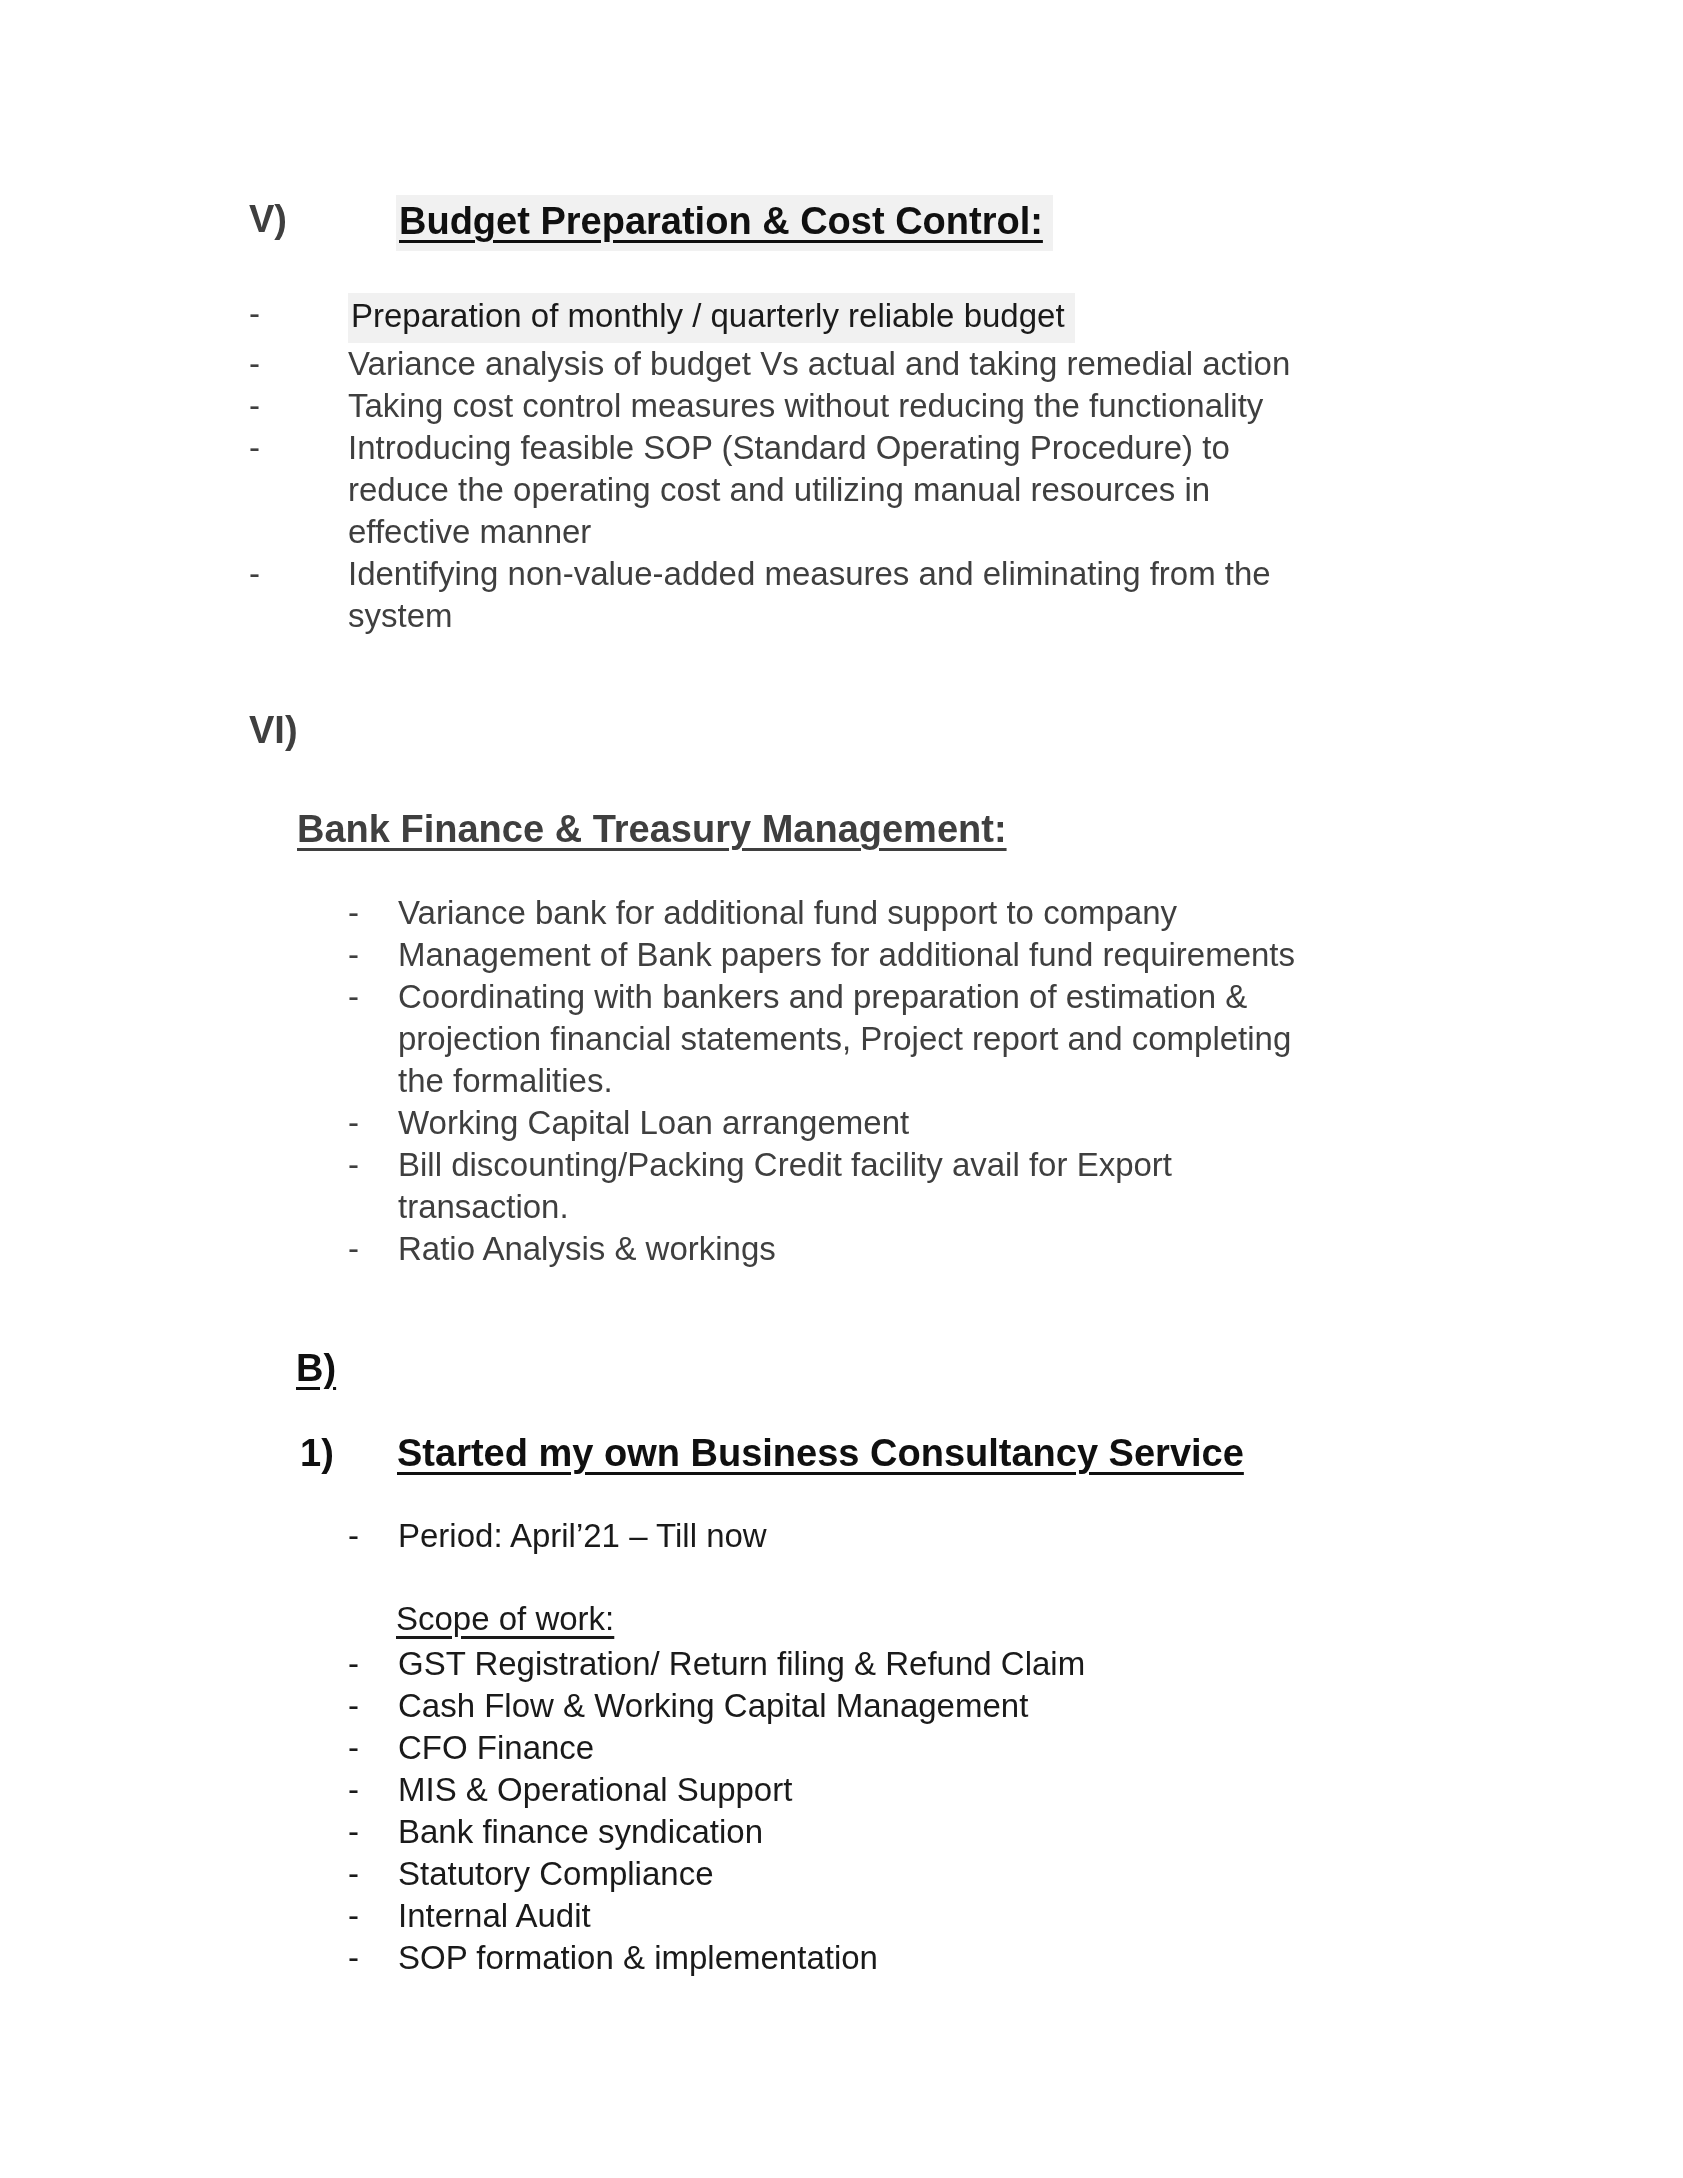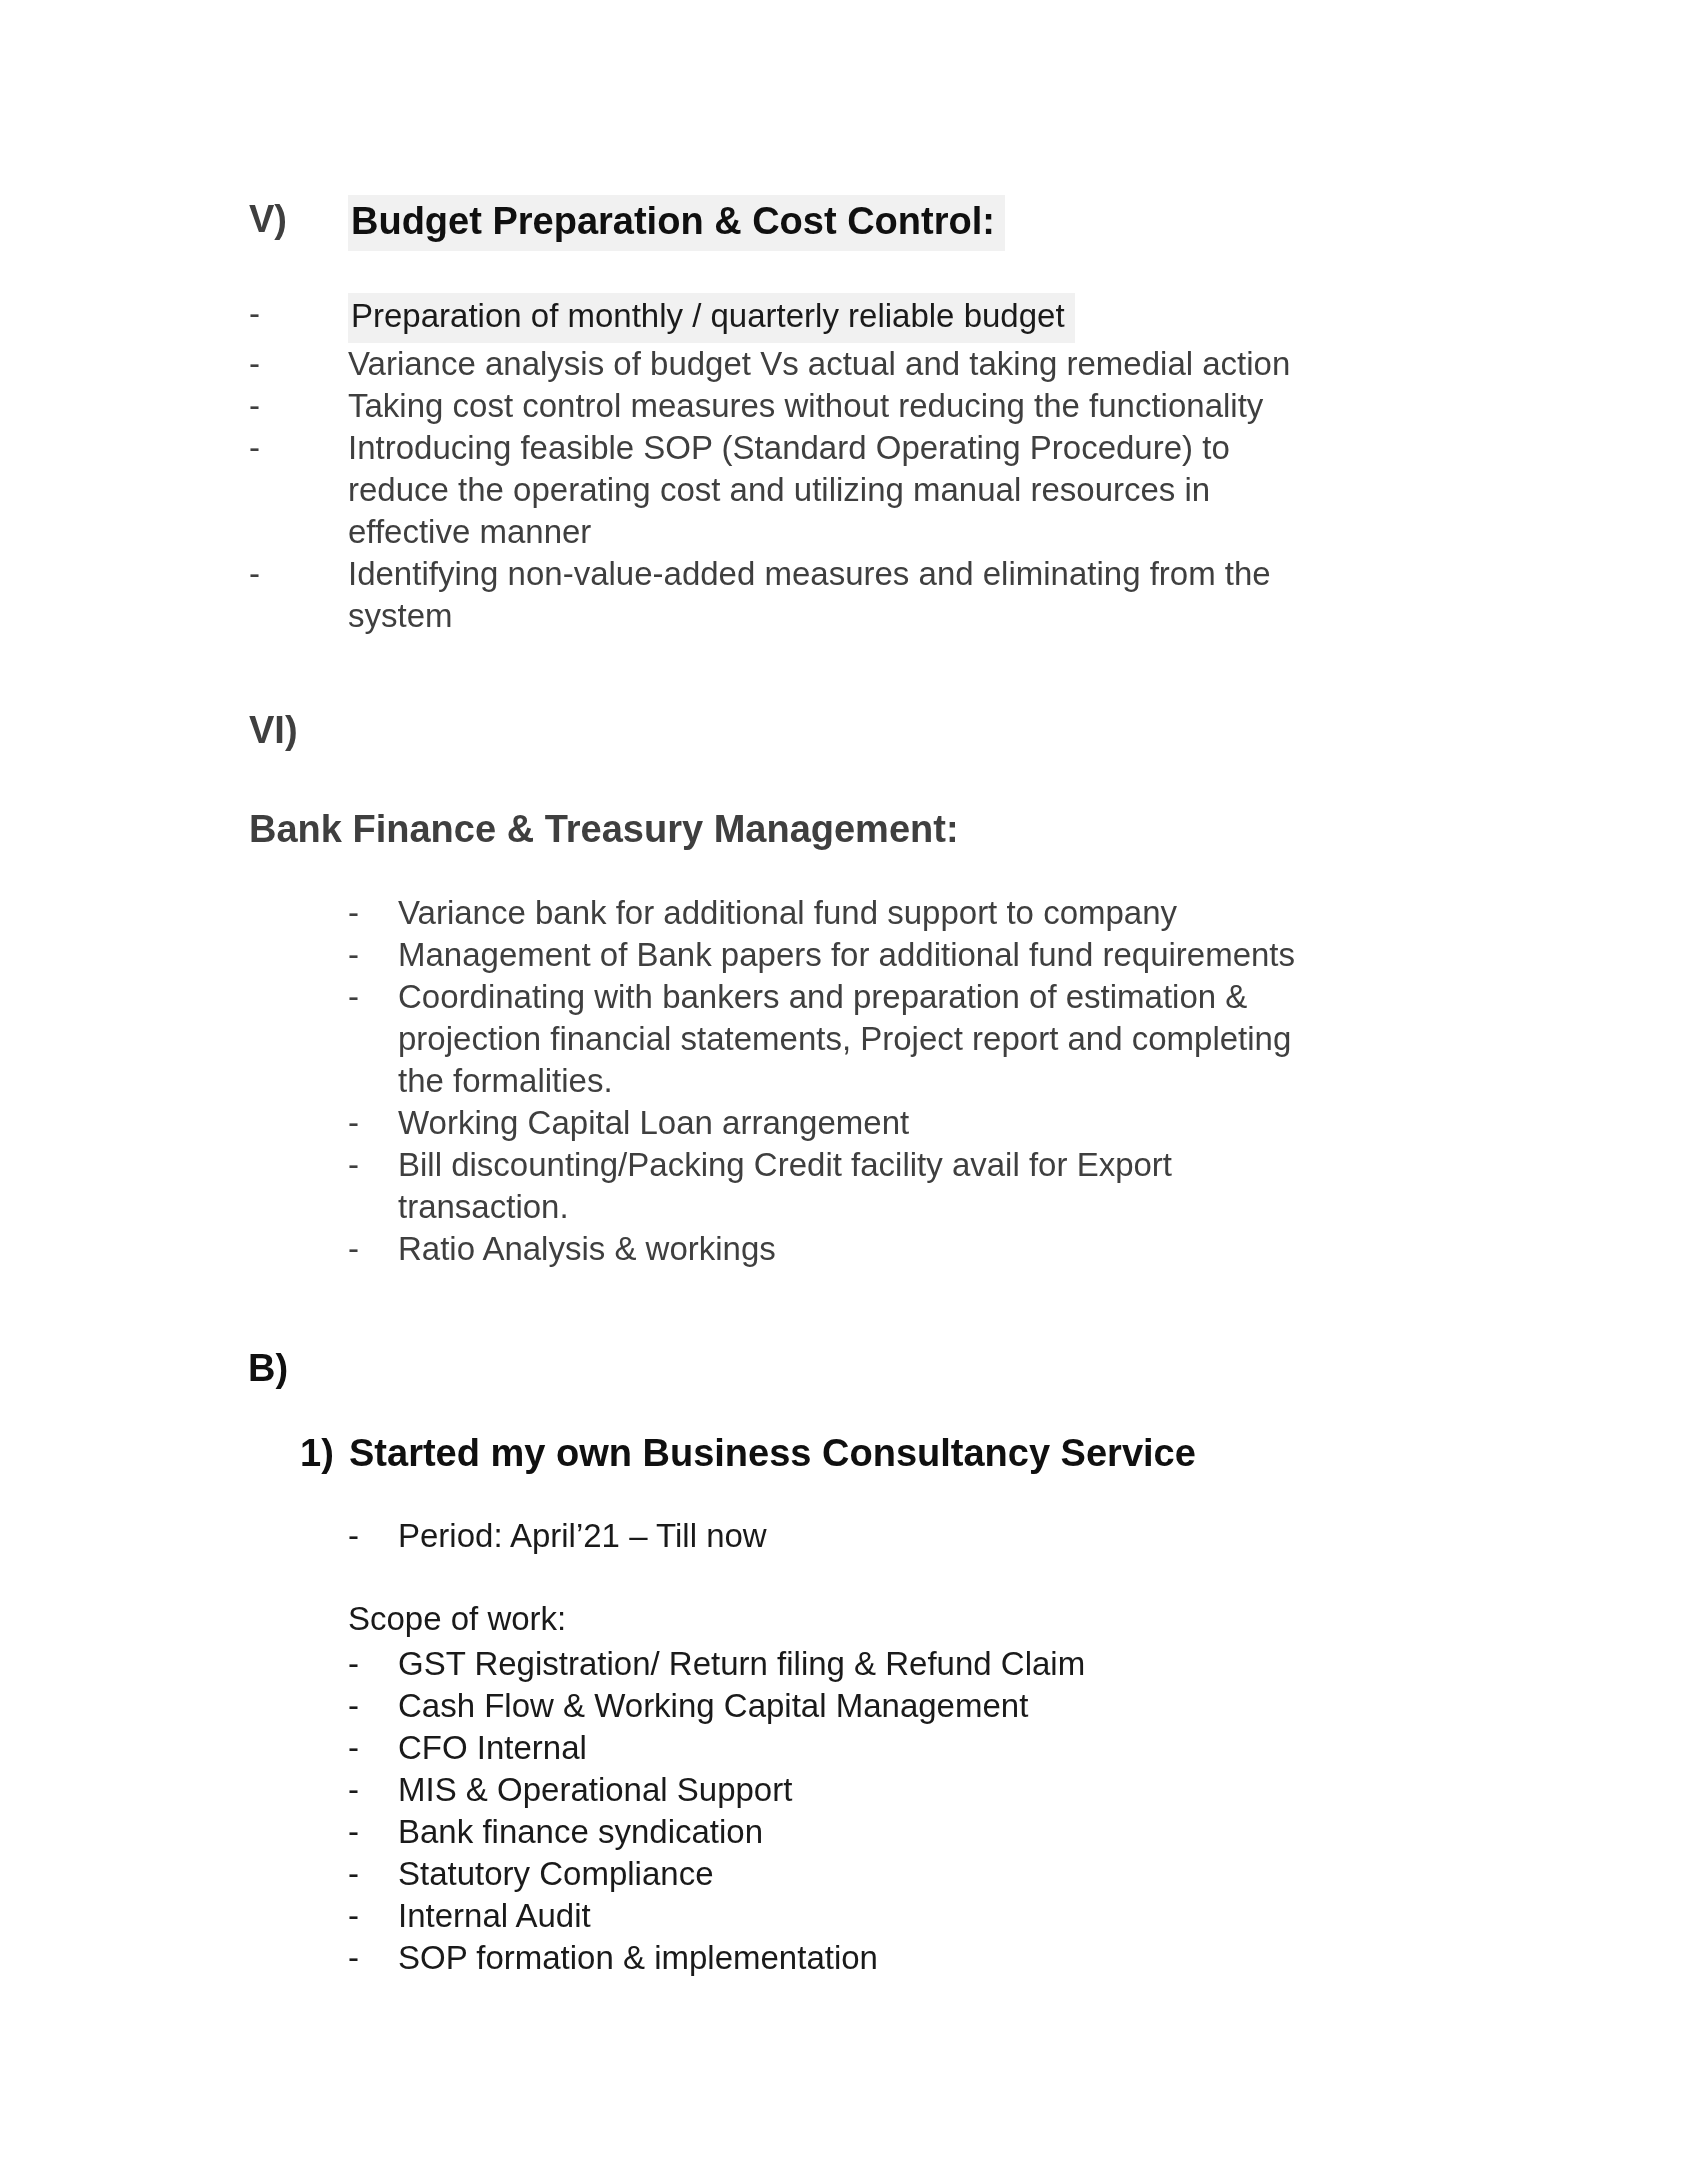--- a/index.html
+++ b/index.html
@@ -11,21 +11,21 @@
     box-sizing:border-box;
     padding-top:195px;
     overflow:hidden;
   }
   .row{display:flex;align-items:flex-start;}
   .body-txt{font-size:33px;line-height:42px;}
   .head-txt{font-size:38px;line-height:48px;font-weight:bold;}
   .gray{color:#3f3f3f;}
   .dark{color:#1a1a1a;}
   .black{color:#101010;}
-  .u{text-decoration-thickness:3px;text-underline-offset:6px;}
+  .u{text-decoration:underline;text-decoration-thickness:3px;text-underline-offset:6px;margin-left:48px;}
   .hl{background:#f1f1f1;padding:2px 10px 6px 3px;}
   .nowrap{white-space:nowrap;}
   .cell-100{flex:0 0 99px;}
   .cell-102{flex:0 0 101px;}
   .cell-51{flex:0 0 50px;}
   .cell-49{flex:0 0 49px;}
   .ml252{margin-left:249px;}
   .ml250{margin-left:248px;}
   .ml303{margin-left:300px;}
   .ml352{margin-left:348px;}
@@ -149,21 +149,21 @@
     <div class="row body-txt ml352 dark">
       <span class="cell-51">-</span>
       <span class="nowrap">GST Registration/ Return filing &amp; Refund Claim</span>
     </div>
     <div class="row body-txt ml352 dark">
       <span class="cell-51">-</span>
       <span class="nowrap">Cash Flow &amp; Working Capital Management</span>
     </div>
     <div class="row body-txt ml352 dark">
       <span class="cell-51">-</span>
-      <span class="nowrap">CFO Internal</span>
+      <span class="nowrap">CFO Finance</span>
     </div>
     <div class="row body-txt ml352 dark">
       <span class="cell-51">-</span>
       <span class="nowrap">MIS &amp; Operational Support</span>
     </div>
     <div class="row body-txt ml352 dark">
       <span class="cell-51">-</span>
       <span class="nowrap">Bank finance syndication</span>
     </div>
     <div class="row body-txt ml352 dark">

